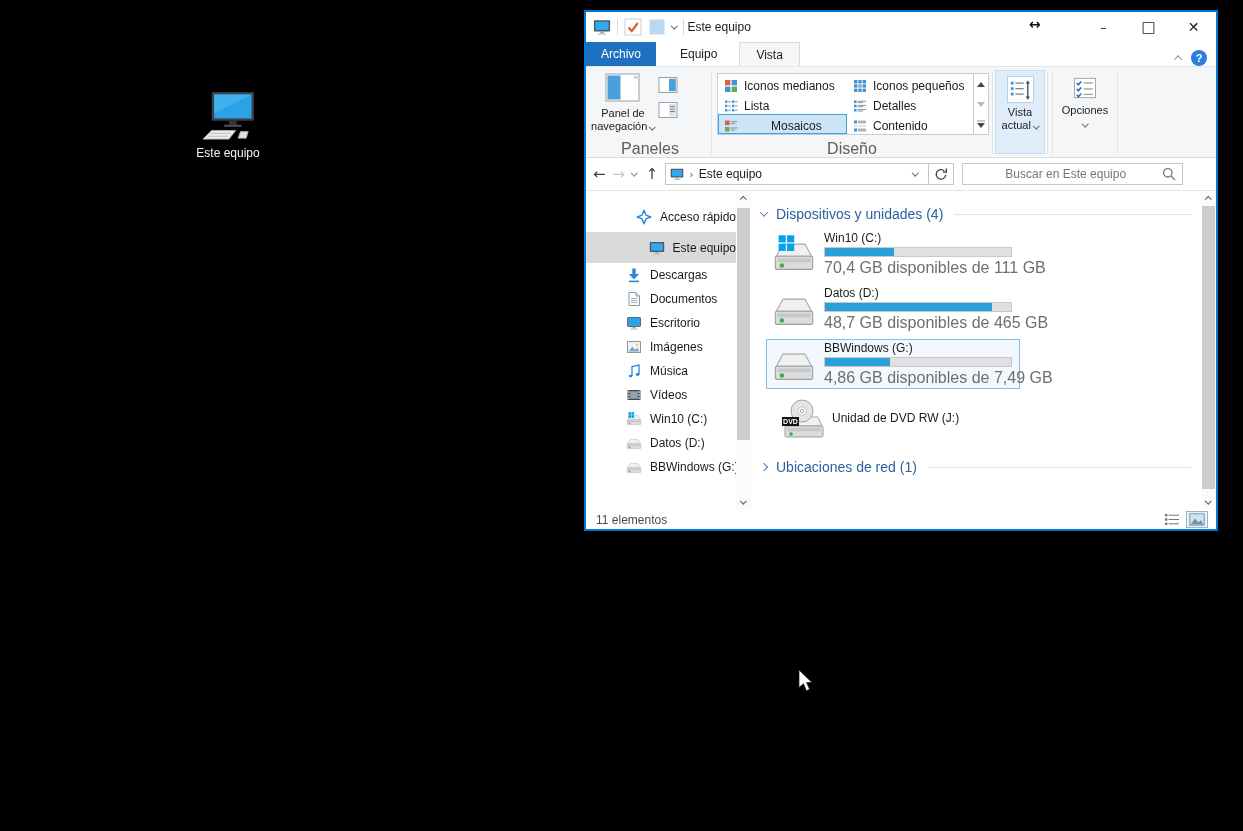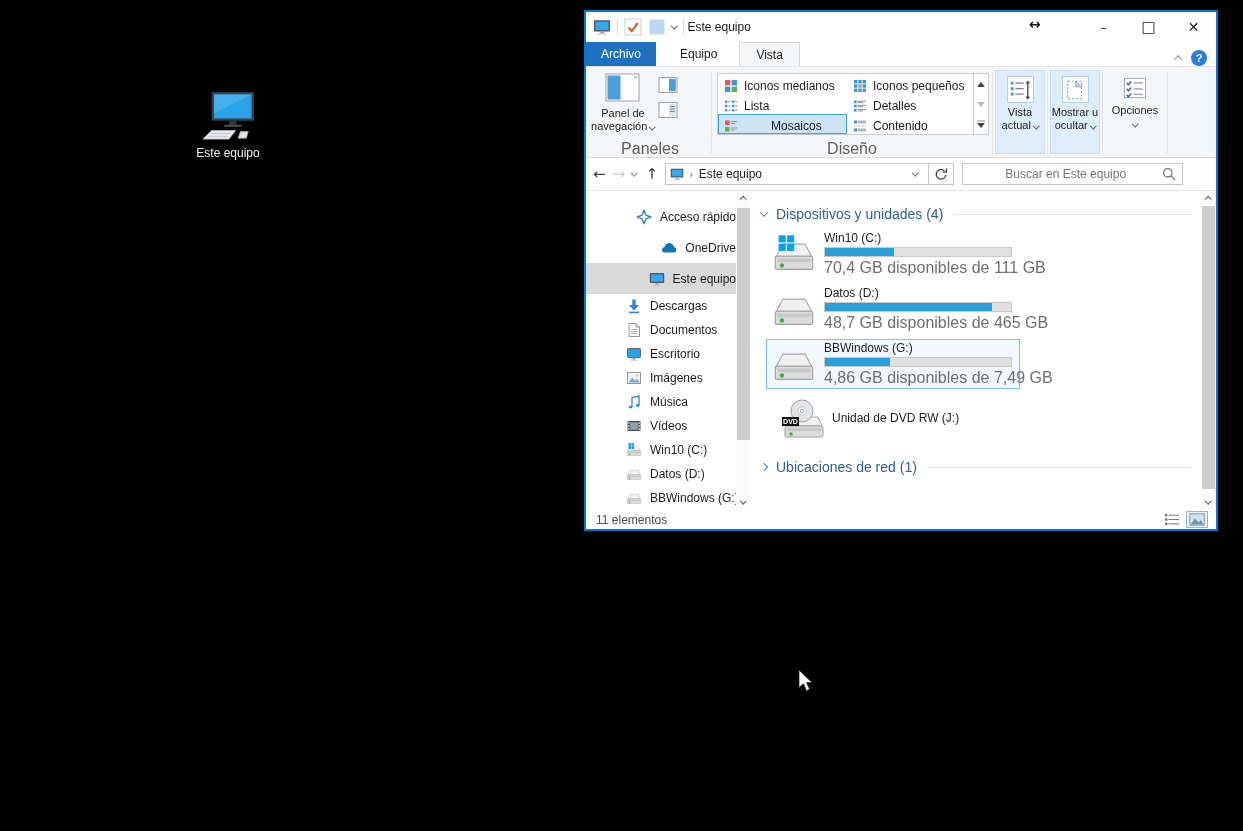--- a/index.html
+++ b/index.html
@@ -381,34 +381,20 @@
             </svg>
           </span>
         </div>
       <div class="blabel">
         <span>Vista</span><br>
         <span>actual</span> <span class="chev down tiny"></span>
       </div>
     </div>
     <div class="rsep"></div>
 
-    <div class="hlpanel">
-      <div class="iconbox">
-          <span class="icon" style="width:22px;height:22px">
-            <svg viewBox="0 0 24 24" width="100%" height="100%">
-              <rect x="4" y="2.5" width="15" height="19" fill="#fff" stroke="#6f9fd0" stroke-width="1.2" stroke-dasharray="2.4 1.8"></rect>
-              <path d="M13 2.5 L19 8.5 L13 8.5 Z" fill="#c9ddf0" stroke="#6f9fd0" stroke-width="1"></path>
-            </svg>
-          </span>
-        </div>
-      <div class="blabel">
-        <span>Mostrar u</span><br>
-        <span>ocultar</span> <span class="chev down tiny"></span>
-      </div>
-    </div>
     <div class="rsep"></div>
 
     <div class="plainbtn">
       <div class="iconbox">
           <span class="icon" style="width:24px;height:22px">
             <svg viewBox="0 0 26 24" width="100%" height="100%">
               <rect x="1.5" y="1.5" width="23" height="21" fill="#fff" stroke="#9aa0a6"></rect>
               <g stroke="#2f6fbd" stroke-width="1.8" fill="none">
                 <path d="M4 6.5 l1.8 2 3-3.6"></path>
                 <path d="M4 13 l1.8 2 3-3.6"></path>
@@ -473,28 +459,20 @@
 
   <div class="contentrow">
     <div class="sidebar">
       <div class="side-item root">
           <span class="icon i16">
             <svg viewBox="0 0 16 16" width="100%" height="100%">
               <path d="M8 1.2 L9.9 6.1 L14.8 8 L9.9 9.9 L8 14.8 L6.1 9.9 L1.2 8 L6.1 6.1 Z" fill="none" stroke="#2b87d8" stroke-width="1.4" stroke-linejoin="round"></path>
             </svg>
           </span>
           <span class="side-label">Acceso rápido</span>
-        </div>
-        <div class="side-item root">
-          <span class="icon i16">
-            <svg viewBox="0 0 16 16" width="100%" height="100%">
-              <path d="M4 12.6 C2 12.6 1 11.2 1 9.9 c0-1.5 1.1-2.7 2.6-2.9 C4.1 4.6 6 3.1 8.2 3.1 c2.4 0 4.4 1.7 4.8 4 1.3 0.2 2.3 1.4 2.3 2.8 0 1.5-1.2 2.7-2.7 2.7 Z" fill="#1273b8"></path>
-            </svg>
-          </span>
-          <span class="side-label">OneDrive</span>
         </div>
         <div class="side-item root selected">
           <span class="icon i16">
             <svg viewBox="0 0 20 18" width="100%" height="100%">
               <rect x="1" y="1.5" width="18" height="12.5" rx="1" fill="#4e565e"></rect>
               <rect x="2.6" y="3.1" width="14.8" height="9.3" fill="#31a8ef"></rect>
               <rect x="8" y="14.2" width="4" height="1.6" fill="#9aa0a6"></rect>
               <rect x="5.5" y="16" width="9" height="1.4" fill="#b9bec3"></rect>
             </svg>
           </span>

